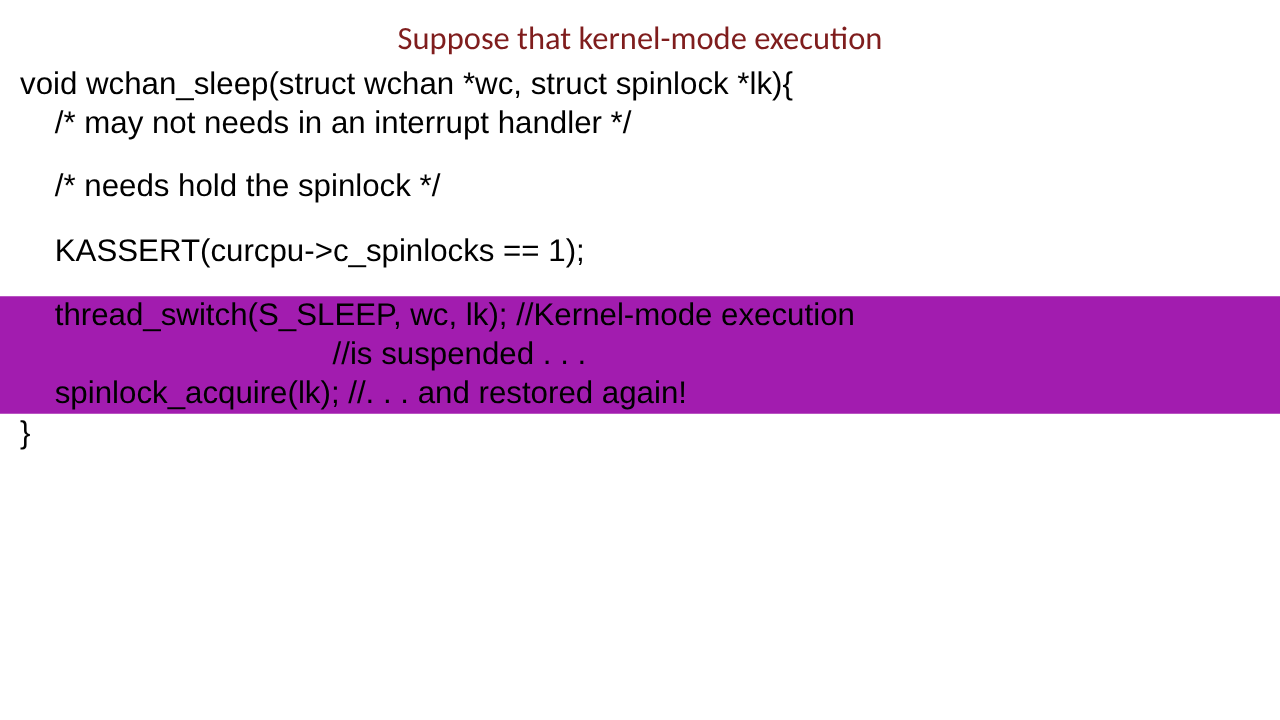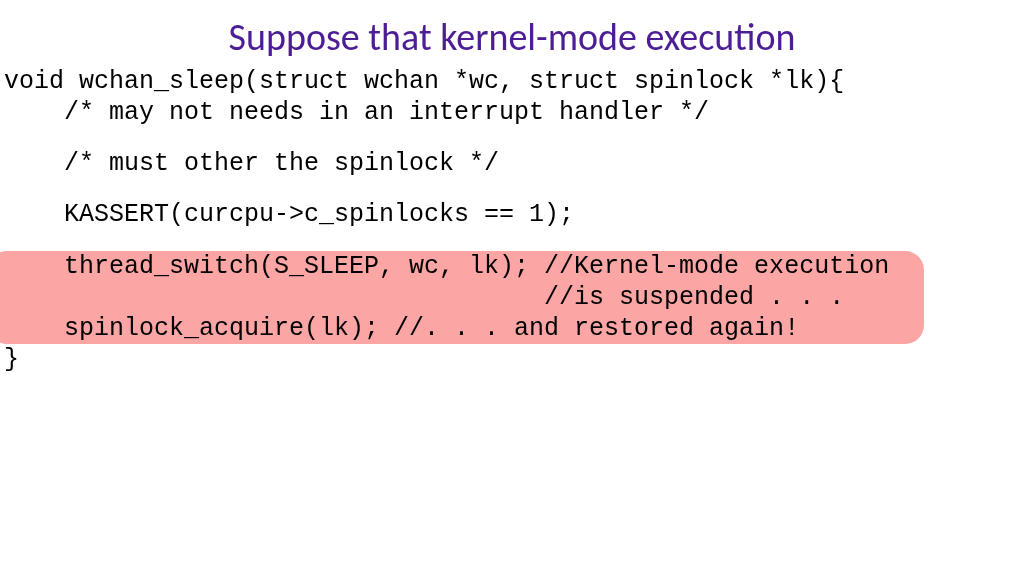--- a/index.html
+++ b/index.html
@@ -14,60 +14,59 @@
       font-family: 'Segoe UI', Calibri, Arial, sans-serif;
       overflow: hidden;
     }
     .slide {
       width: 100%;
       height: 100%;
       padding-top: 16px;
     }
     .title {
       text-align: center;
-      font-size: 38px;
+      font-size: 26px;
       font-weight: 400;
-      color: #4c1d95;
+      color: #7f1d1d;
       line-height: 1.15;
       padding: 0 40px;
       margin-bottom: 6px;
     }
     .code-block {
-      font-family: Liberation Mono, monospace;
+      font-family: Liberation Sans, sans-serif;
       font-size: 25px;
       line-height: 1.25;
       color: #000000;
-      padding-left: 4px;
+      padding-left: 16px;
     }
     .code-line {
       white-space: pre;
     }
     .highlighted {
-      background-color: #fca5a5;
+      background-color: #a21caf;
       margin-left: -16px;
       padding-left: 16px;
-      width: 936px;
-      border-radius: 19px;
+      width: 1024px;
     }
     .blank-line {
       height: 20px;
     }
   </style>
 </head>
 <body>
 
 <div class="slide">
   <div class="title">
     <div>Suppose that kernel-mode execution</div>
   </div>
   <div class="code-block">
     <div class="code-line">void wchan_sleep(struct wchan *wc, struct spinlock *lk){</div>
     <div class="code-line">    /* may not needs in an interrupt handler */</div>
     <div class="blank-line"></div>
-    <div class="code-line">    /* must other the spinlock */</div>
+    <div class="code-line">    /* needs hold the spinlock */</div>
     <div class="blank-line"></div>
     <div class="code-line">    KASSERT(curcpu-&gt;c_spinlocks == 1);</div>
     <div class="blank-line"></div>
     <div class="highlighted">
       <div class="code-line">    thread_switch(S_SLEEP, wc, lk); //Kernel-mode execution</div>
       <div class="code-line">                                    //is suspended . . .</div>
       <div class="code-line">    spinlock_acquire(lk); //. . . and restored again!</div>
     </div>
     <div class="code-line">}</div>
   </div>

